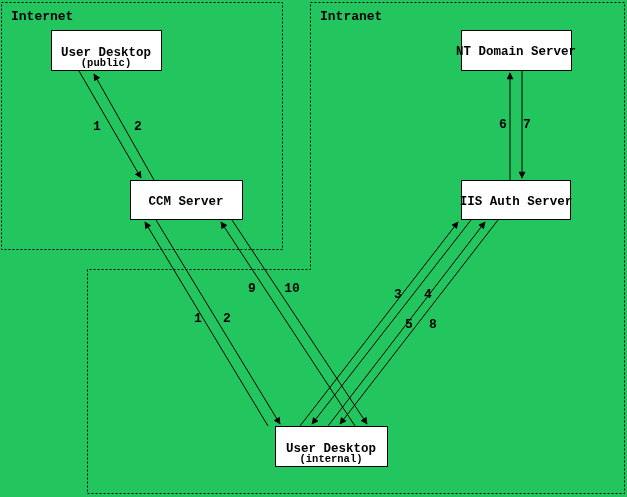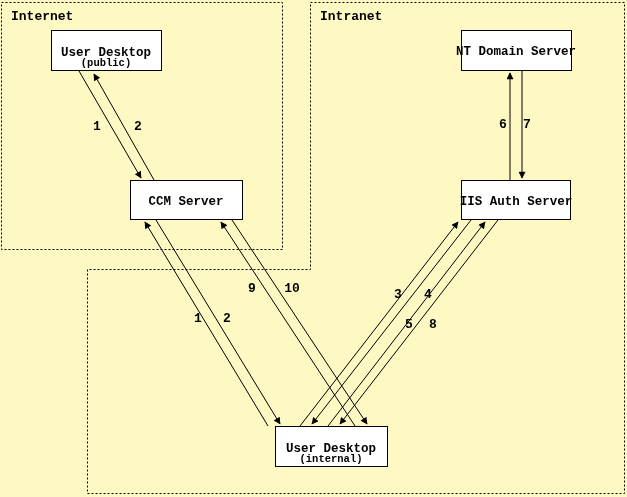--- a/index.html
+++ b/index.html
@@ -1,20 +1,20 @@
 <!DOCTYPE html>
 <html><head>
 <meta charset="utf-8">
 <style>
   html, body { margin: 0; padding: 0; background: #ffffff; }
   .page {
     position: relative;
     width: 627px;
     height: 497px;
-    background: #fef9c3;
+    background: #22c55e;
     font-family: "Liberation Mono", "DejaVu Sans Mono", monospace;
   }
   svg { display: block; }
   .zone-border {
     fill: none;
     stroke: #000000;
     stroke-width: 1;
     stroke-dasharray: 2 2;
   }
   .node-box {

